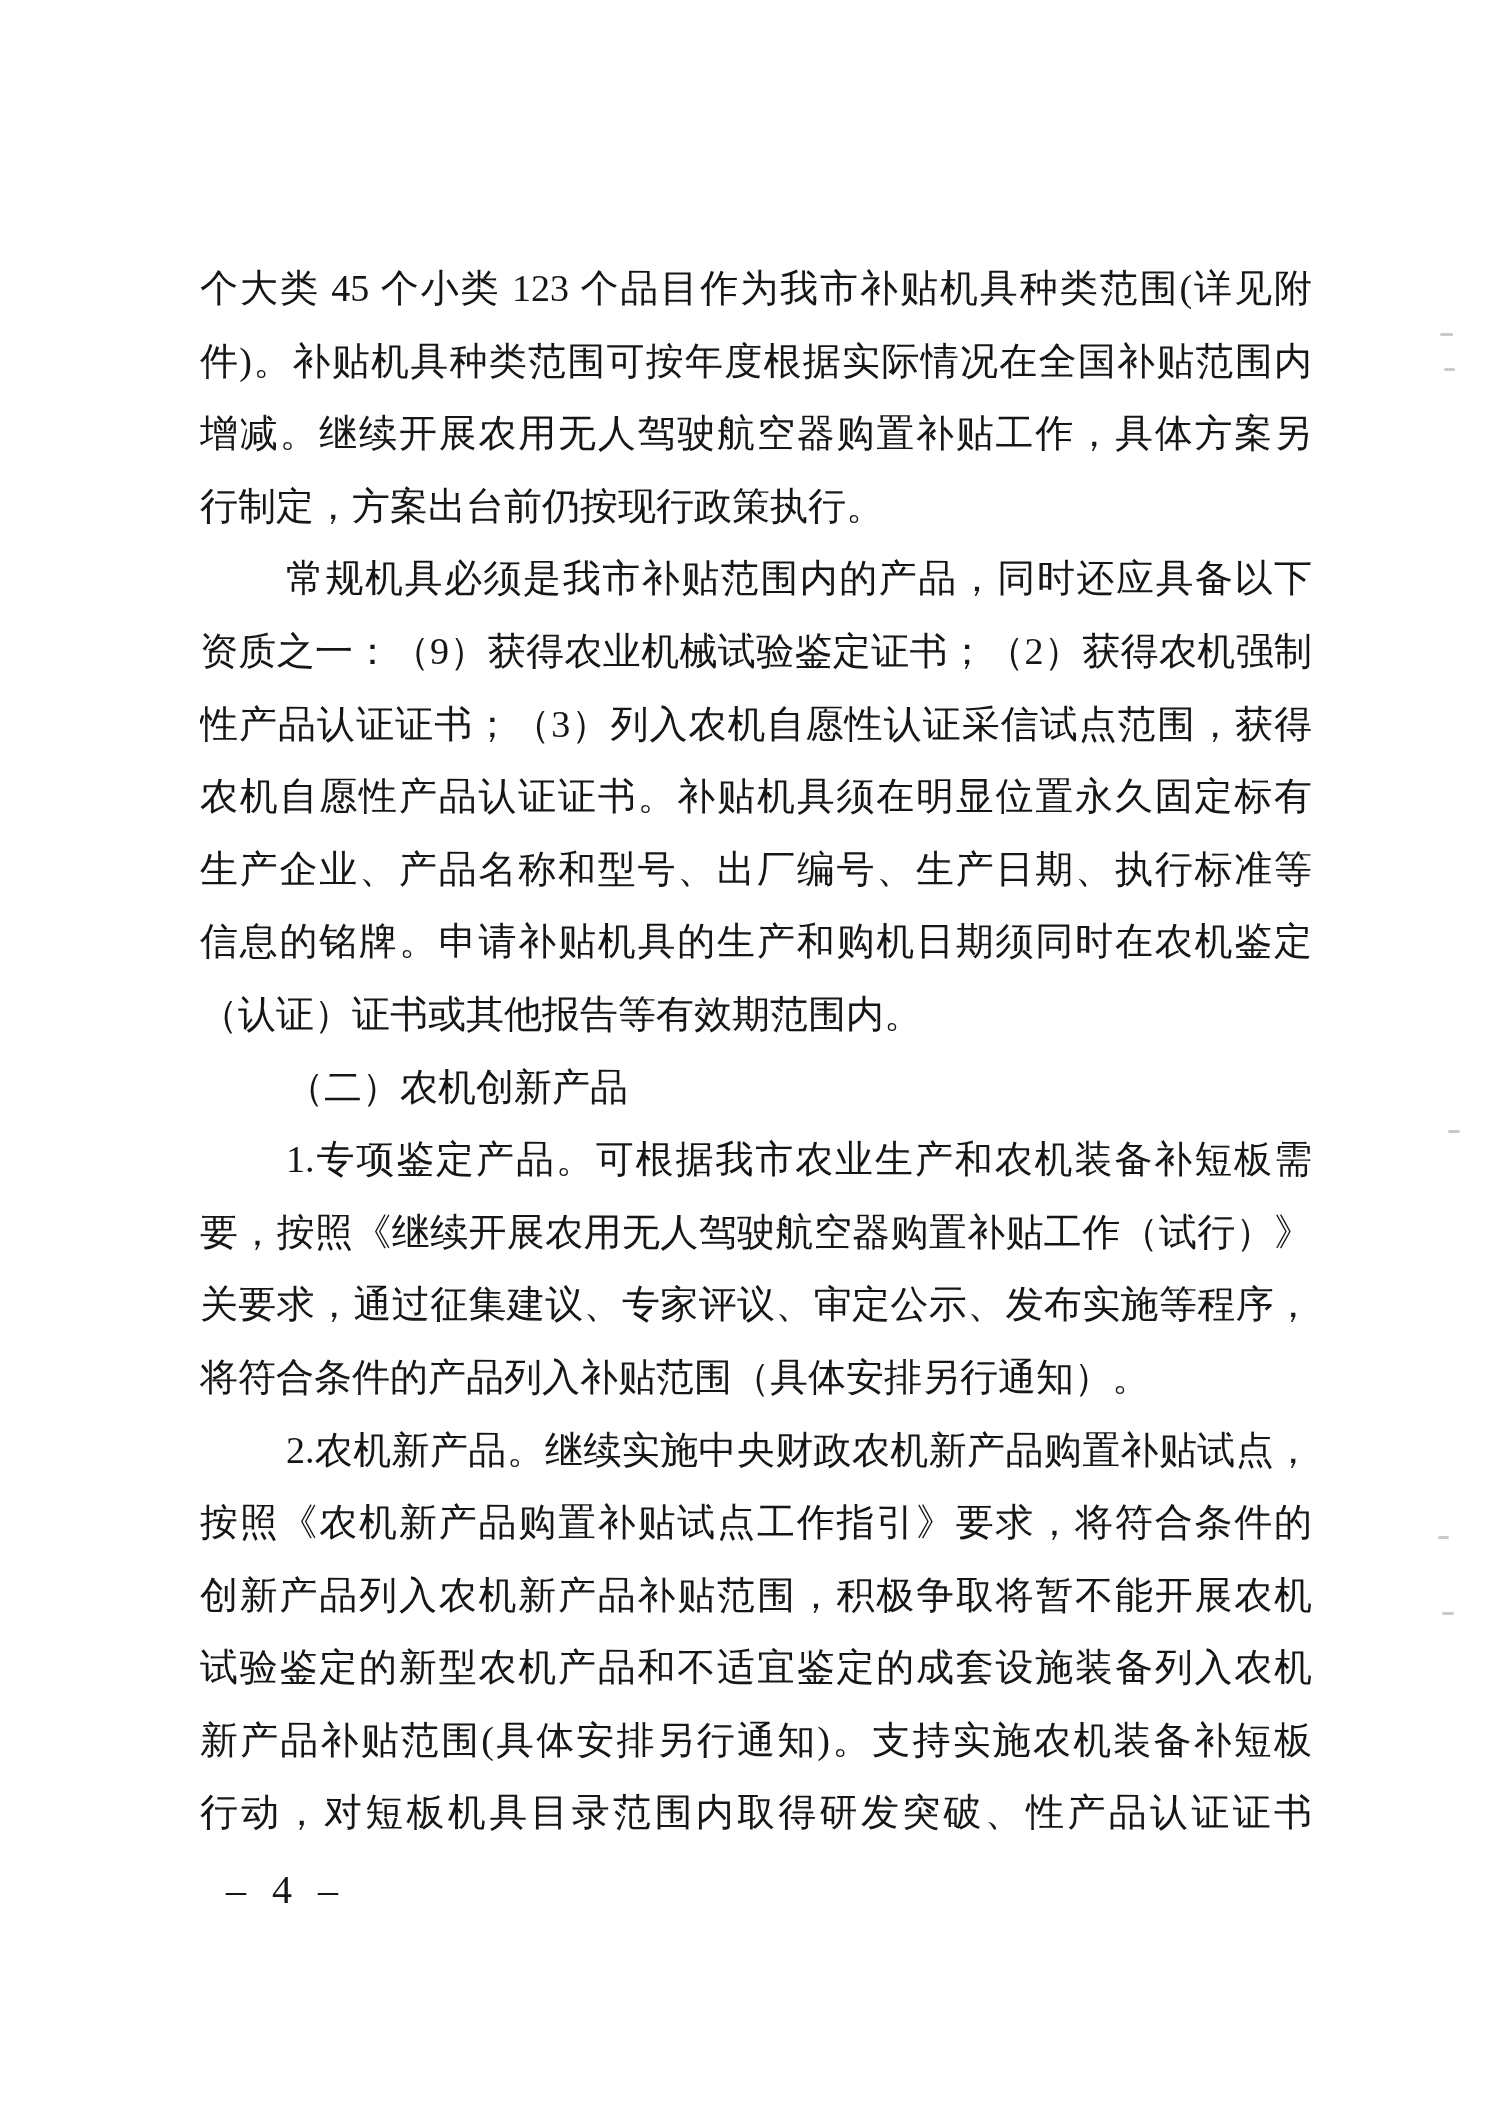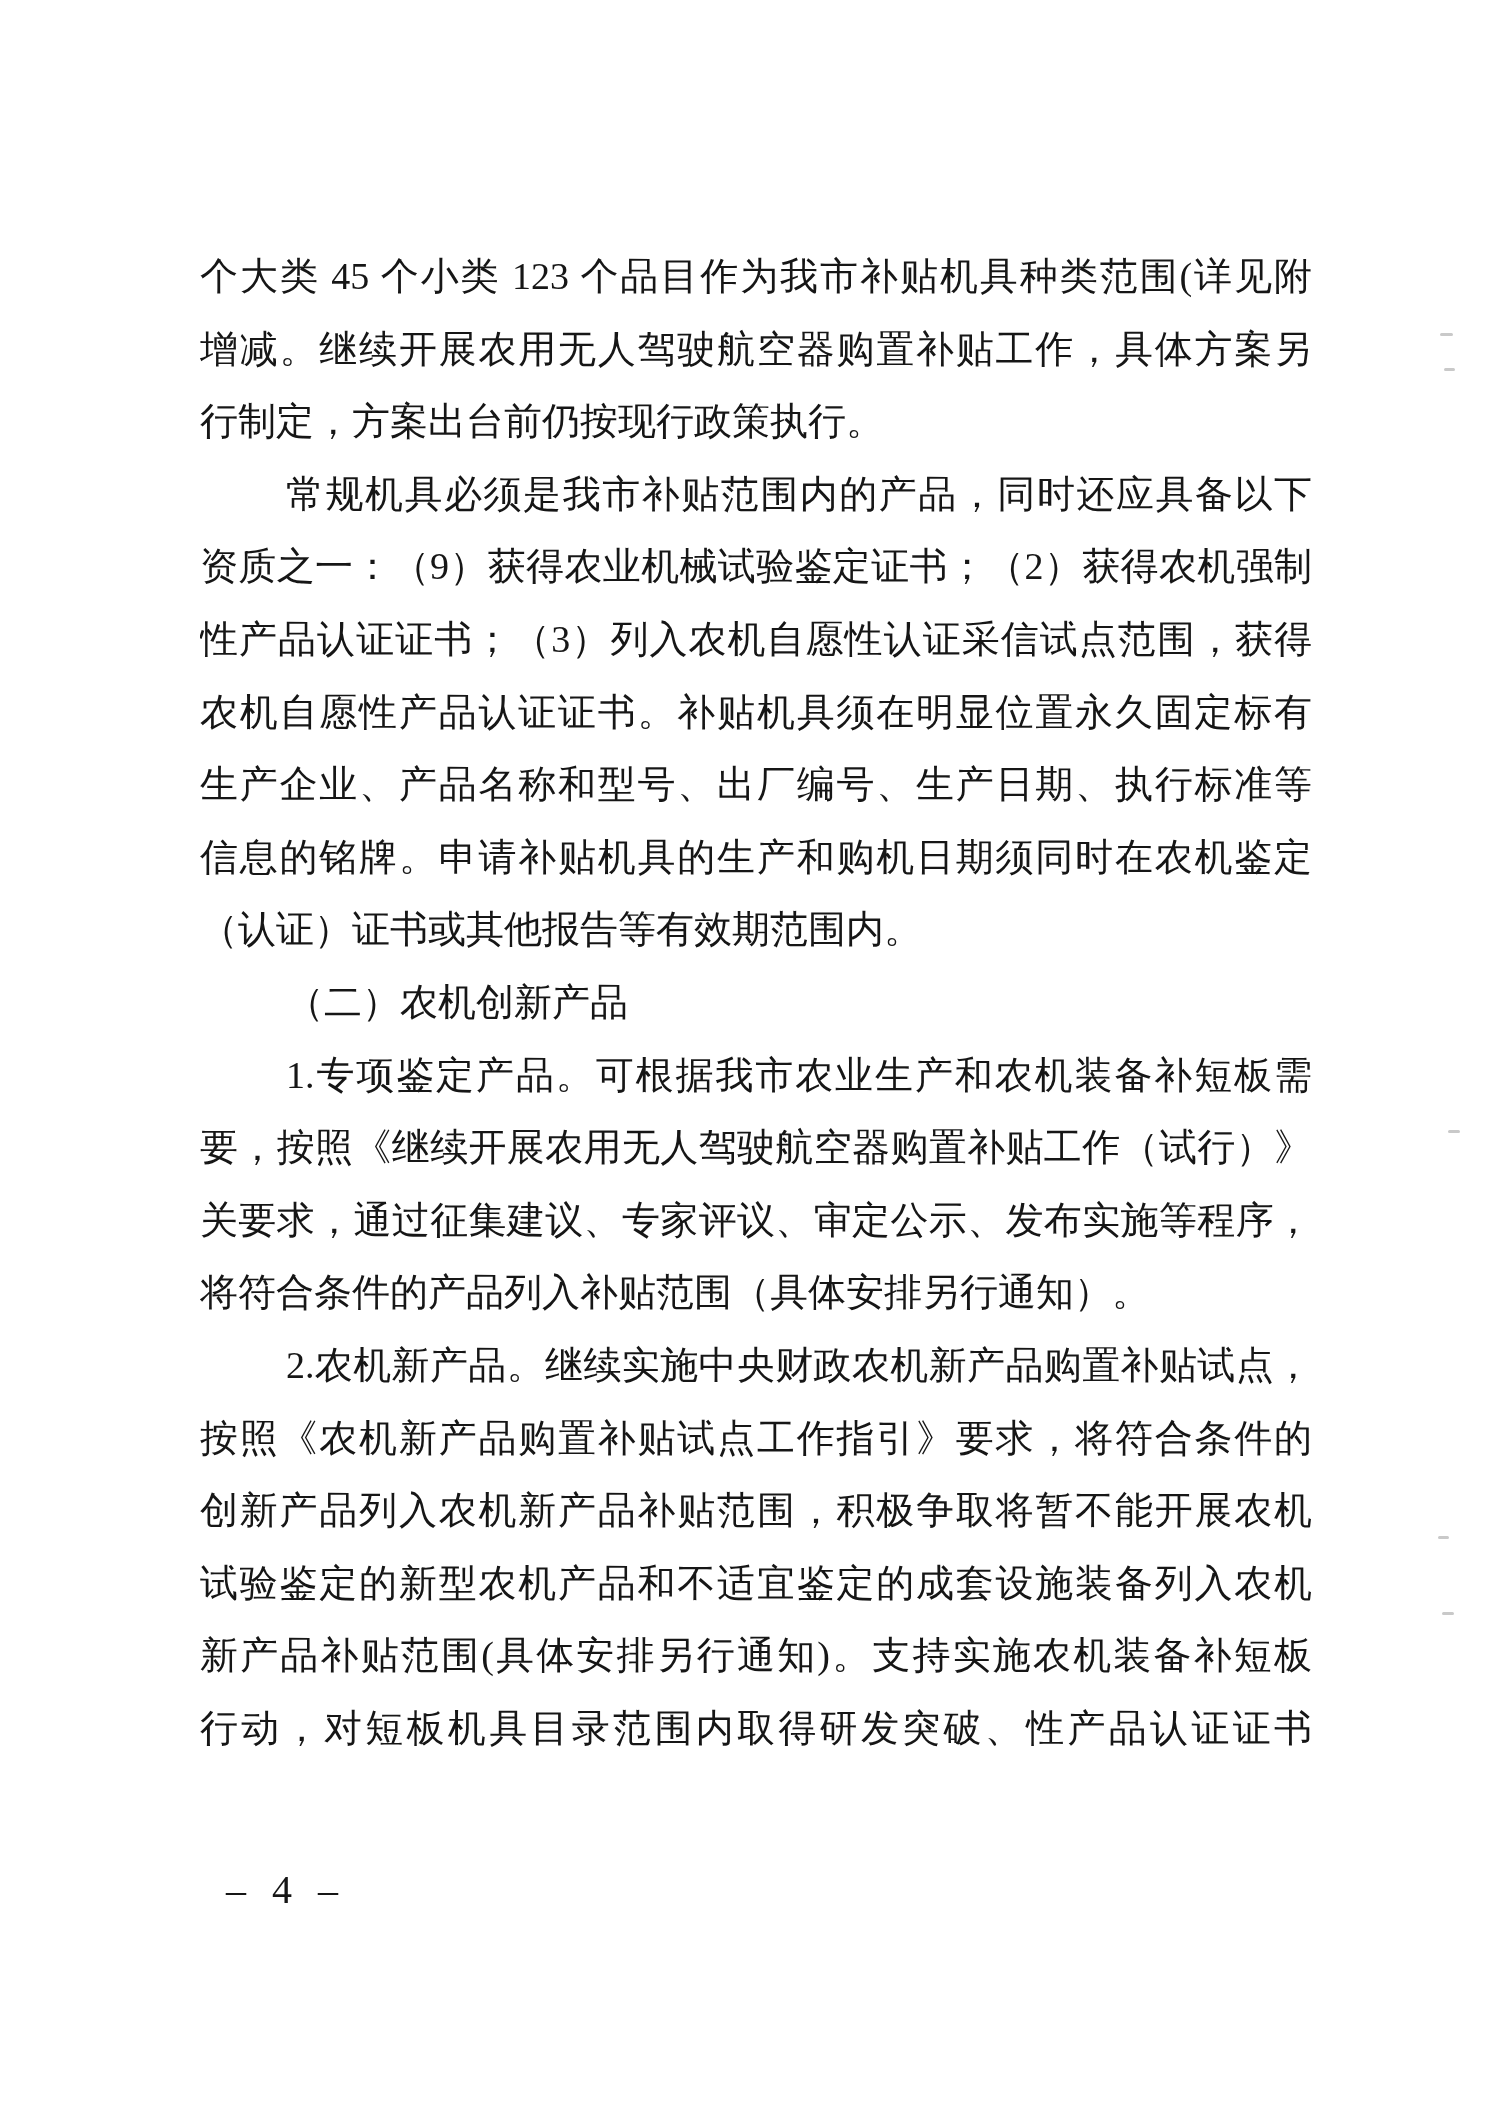--- a/index.html
+++ b/index.html
@@ -11,21 +11,21 @@
     position: relative;
     width: 1487px;
     height: 2102px;
     background: var(--paper, #ffffff);
     overflow: hidden;
     font-family: "Liberation Serif", "DejaVu Serif", serif;
   }
   .text-block {
     position: absolute;
     left: 200px;
-    top: 240px;
+    top: 252px;
     width: 1112px;
   }
   .line {
     height: 72.6px;
     line-height: 72.6px;
     font-size: 38px;
     color: var(--ink, #161616);
     white-space: normal;
     overflow: hidden;
   }
@@ -51,20 +51,21 @@
     height: 3px;
   }
 </style>
 </head>
 <body>
 
 <div class="page">
 
   <main class="text-block" id="lines-container">
       <div class="line justify">个大类 45 个小类 123 个品目作为我市补贴机具种类范围(详见附</div>
+      <div class="line justify">件)。补贴机具种类范围可按年度根据实际情况在全国补贴范围内</div>
       <div class="line justify">增减。继续开展农用无人驾驶航空器购置补贴工作，具体方案另</div>
       <div class="line">行制定，方案出台前仍按现行政策执行。</div>
       <div class="line indent justify">常规机具必须是我市补贴范围内的产品，同时还应具备以下</div>
       <div class="line justify">资质之一：（9）获得农业机械试验鉴定证书；（2）获得农机强制</div>
       <div class="line justify">性产品认证证书；（3）列入农机自愿性认证采信试点范围，获得</div>
       <div class="line justify">农机自愿性产品认证证书。补贴机具须在明显位置永久固定标有</div>
       <div class="line justify">生产企业、产品名称和型号、出厂编号、生产日期、执行标准等</div>
       <div class="line justify">信息的铭牌。申请补贴机具的生产和购机日期须同时在农机鉴定</div>
       <div class="line">（认证）证书或其他报告等有效期范围内。</div>
       <div class="line indent">（二）农机创新产品</div>

